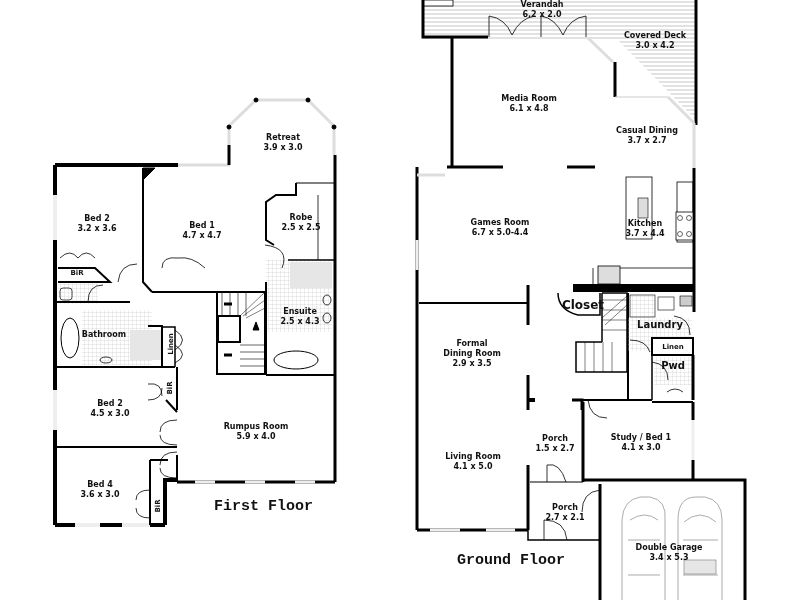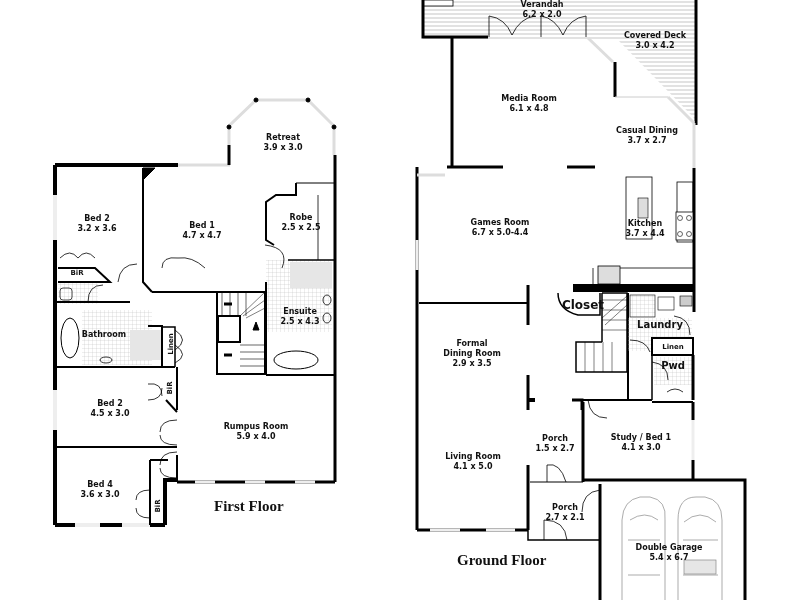--- a/index.html
+++ b/index.html
@@ -1,20 +1,20 @@
 <!DOCTYPE html>
 <html><head>
 <meta charset="utf-8">
 <style>
   html, body { margin:0; padding:0; background:#ffffff; }
   body { width:800px; height:600px; position:relative; overflow:hidden; font-family:"DejaVu Sans", sans-serif; }
   svg#plan { position:absolute; left:0; top:0; }
   .lbl { position:absolute; text-align:center; font-weight:bold; font-size:8px; line-height:10px; color:#111; white-space:nowrap; transform:translateX(-50%); }
   .lbl .nm, .lbl .dm { display:block; }
-  .floor-title { position:absolute; font-weight:bold; font-size:15px; color:#111; font-family:Liberation Serif, serif; white-space:nowrap; }
+  .floor-title { position:absolute; font-weight:bold; font-size:15px; color:#111; font-family:Liberation Mono, monospace; white-space:nowrap; }
   .vlbl { position:absolute; font-weight:bold; font-size:7px; color:#111; transform:rotate(-90deg); transform-origin:center; white-space:nowrap; }
 </style>
 </head>
 <body>
 
 <svg id="plan" width="800" height="600" viewBox="0 0 800 600">
   <defs>
     <pattern id="deck" width="4" height="4" patternUnits="userSpaceOnUse">
       <line x1="0" y1="2" x2="4" y2="2" stroke="#aaa" stroke-width="0.7"></line>
     </pattern>
@@ -289,19 +289,19 @@
 <div class="lbl" style="left:641px;top:433px">
   <span class="nm">Study / Bed 1</span>
   <span class="dm">4.1 x 3.0</span>
 </div>
 <div class="lbl" style="left:565px;top:503px">
   <span class="nm">Porch</span>
   <span class="dm">2.7 x 2.1</span>
 </div>
 <div class="lbl" style="left:669px;top:543px">
   <span class="nm">Double Garage</span>
-  <span class="dm">5.4 x 6.7</span>
+  <span class="dm">3.4 x 5.3</span>
 </div>
 <div class="lbl" style="left:583px;top:300px;font-size:12px">Closet</div>
 <div class="lbl" style="left:660px;top:320px;font-size:10px">Laundry</div>
 <div class="lbl" style="left:673px;top:342px;font-size:7px">Linen</div>
 <div class="lbl" style="left:673px;top:361px;font-size:10px">Pwd</div>
 <div class="floor-title" style="left:457px;top:552px">Ground Floor</div>
 
 </body></html>

